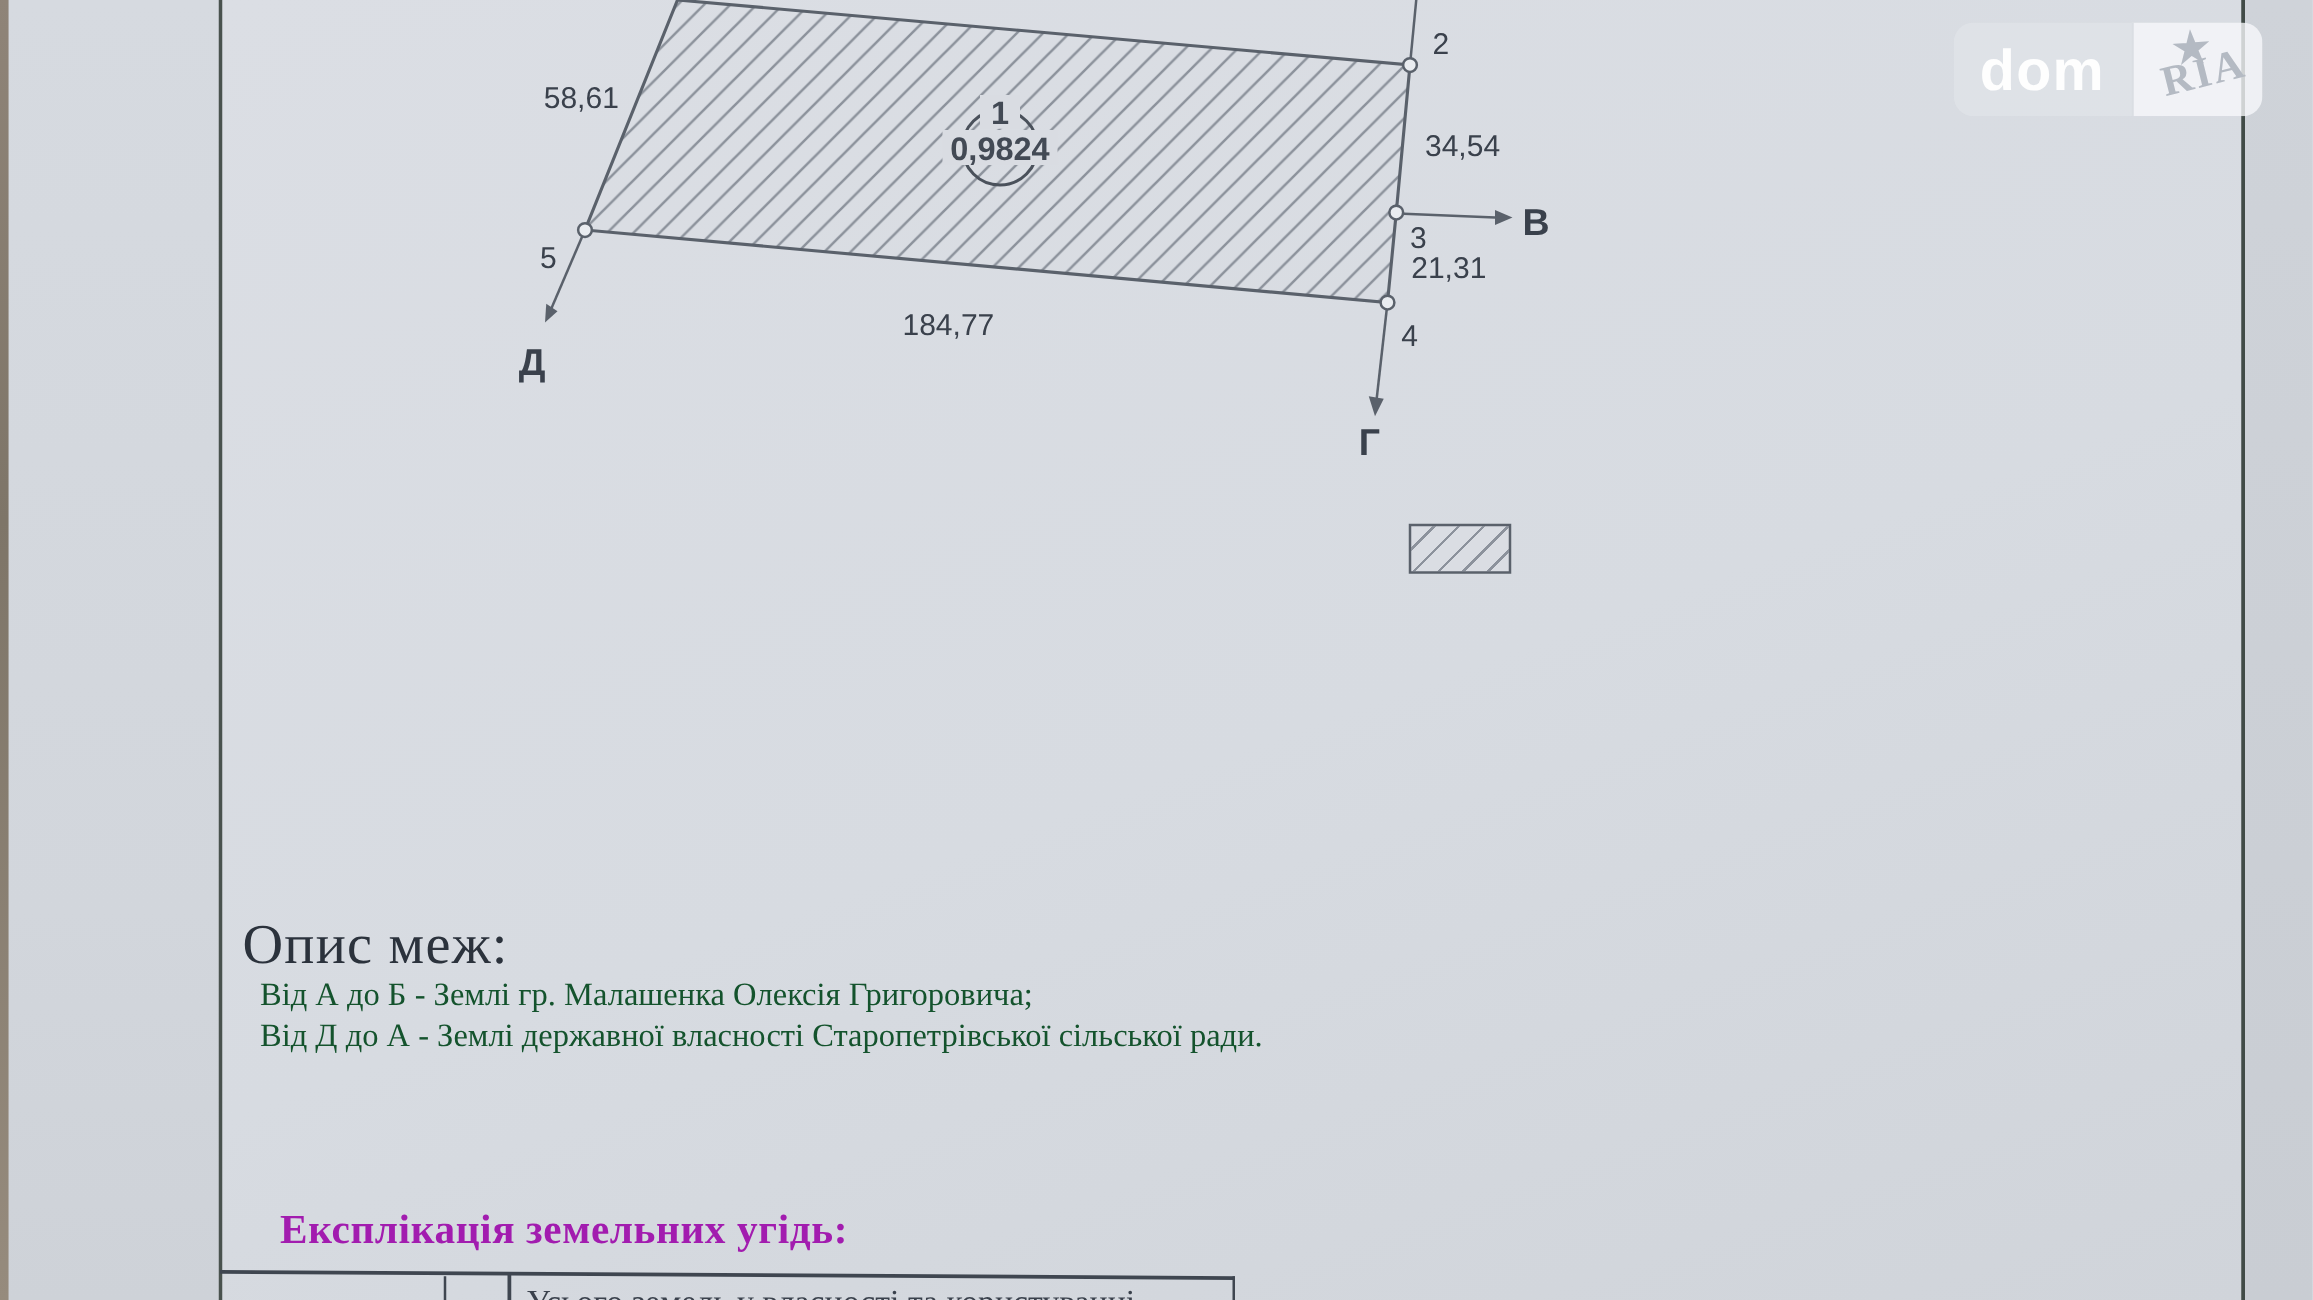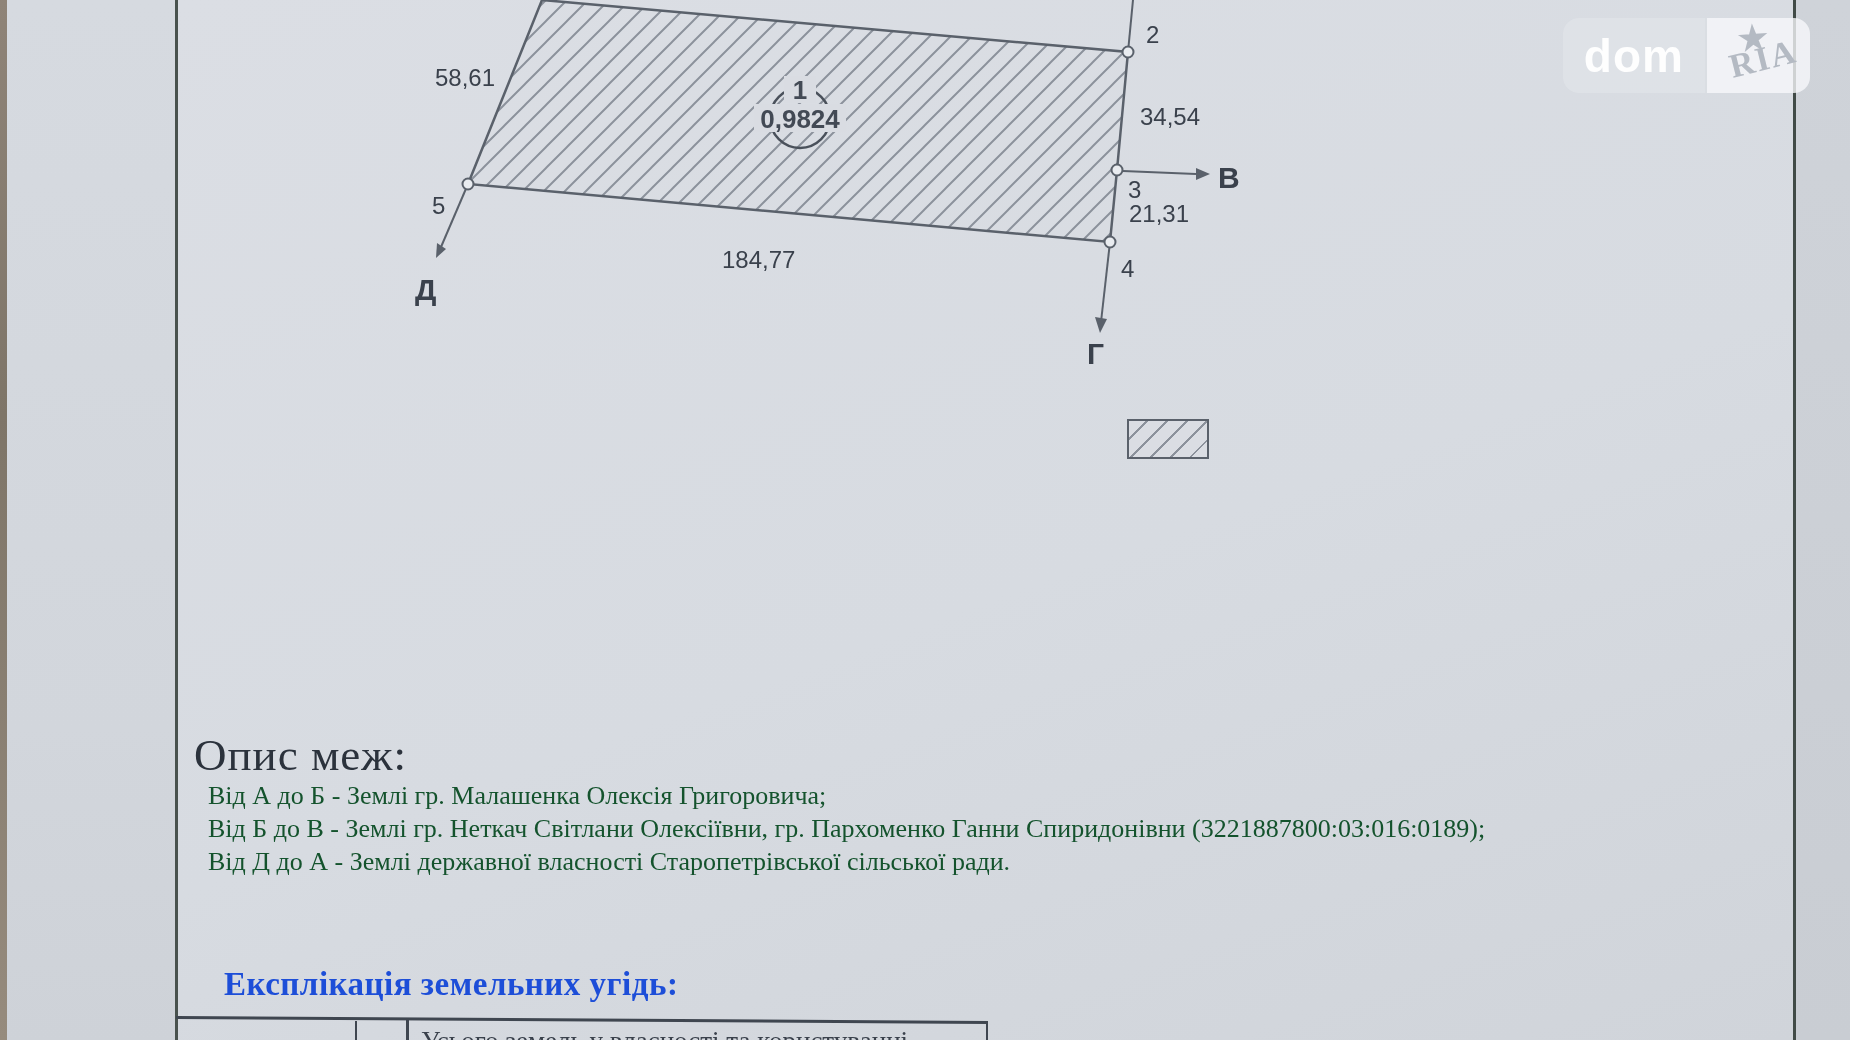--- a/index.html
+++ b/index.html
@@ -33,21 +33,21 @@
   .legend-swatch{width:78px;height:36px;border:2.5px solid #5a616b;
     background-color:#dadde3;
     background-image:repeating-linear-gradient(135deg,rgba(0,0,0,0) 0px,rgba(0,0,0,0) 12px,#8c929c 12px,#8c929c 14px);}
   .legend-label{margin-left:22px;font-size:30px;color:#2f3640;white-space:nowrap;}
 
   
   .desc-heading{position:absolute;left:194px;top:686px;font-size:45px;color:#2b323c;letter-spacing:1px;margin-top:43px;}
   .desc-lines{position:absolute;left:197px;top:779px;font-size:26px;line-height:33px;color:#14532d;white-space:nowrap;margin-left:11px;}
 
   
-  .expl-heading{position:absolute;left:224px;top:966px;font-size:33px;font-weight:bold;color:#1d4ed8;letter-spacing:0.5px;}
+  .expl-heading{position:absolute;left:224px;top:966px;font-size:33px;font-weight:bold;color:#a21caf;letter-spacing:0.5px;}
   .tbl-topline{position:absolute;left:176px;top:1016px;width:812px;height:2.5px;background:#3f4650;
     transform:rotate(0.35deg);transform-origin:left center;}
   .tbl-v1{position:absolute;left:355px;top:1021px;width:2px;height:19px;background:#3f4650;}
   .tbl-v2{position:absolute;left:406px;top:1019px;width:2.5px;height:21px;background:#3f4650;}
   .tbl-v3{position:absolute;left:986px;top:1021px;width:2px;height:19px;background:#3f4650;}
   .tbl-partial-text{position:absolute;left:421px;top:1026px;font-size:27px;color:#3a414c;white-space:nowrap;}
 
   
   .watermark{position:absolute;left:1563px;top:18px;width:247px;height:75px;display:flex;
     border-radius:16px;overflow:hidden;}
@@ -118,21 +118,20 @@
   <text x="415" y="300" class="plan-label-big">Д</text>
 </svg>
 
 <div class="legend-row">
   <div class="legend-swatch"></div>
 </div>
 
 <div class="desc-heading">Опис меж:</div>
 <div class="desc-lines">
   <div>Від А до Б - Землі гр. Малашенка Олексія Григоровича;</div>
-  <div>Від Б до В - Землі гр. Неткач Світлани Олексіївни, гр. Пархоменко Ганни Спиридонівни (3221887800:03:016:0189);</div>
   <div>Від Д до А - Землі державної власності Старопетрівської сільської ради.</div>
 </div>
 
 <div class="expl-heading">Експлікація земельних угідь:</div>
 <div class="tbl-topline"></div>
 <div class="tbl-v1"></div>
 <div class="tbl-v2"></div>
 <div class="tbl-v3"></div>
 <div class="tbl-partial-text">Усього земель у власності та користуванні</div>
 

